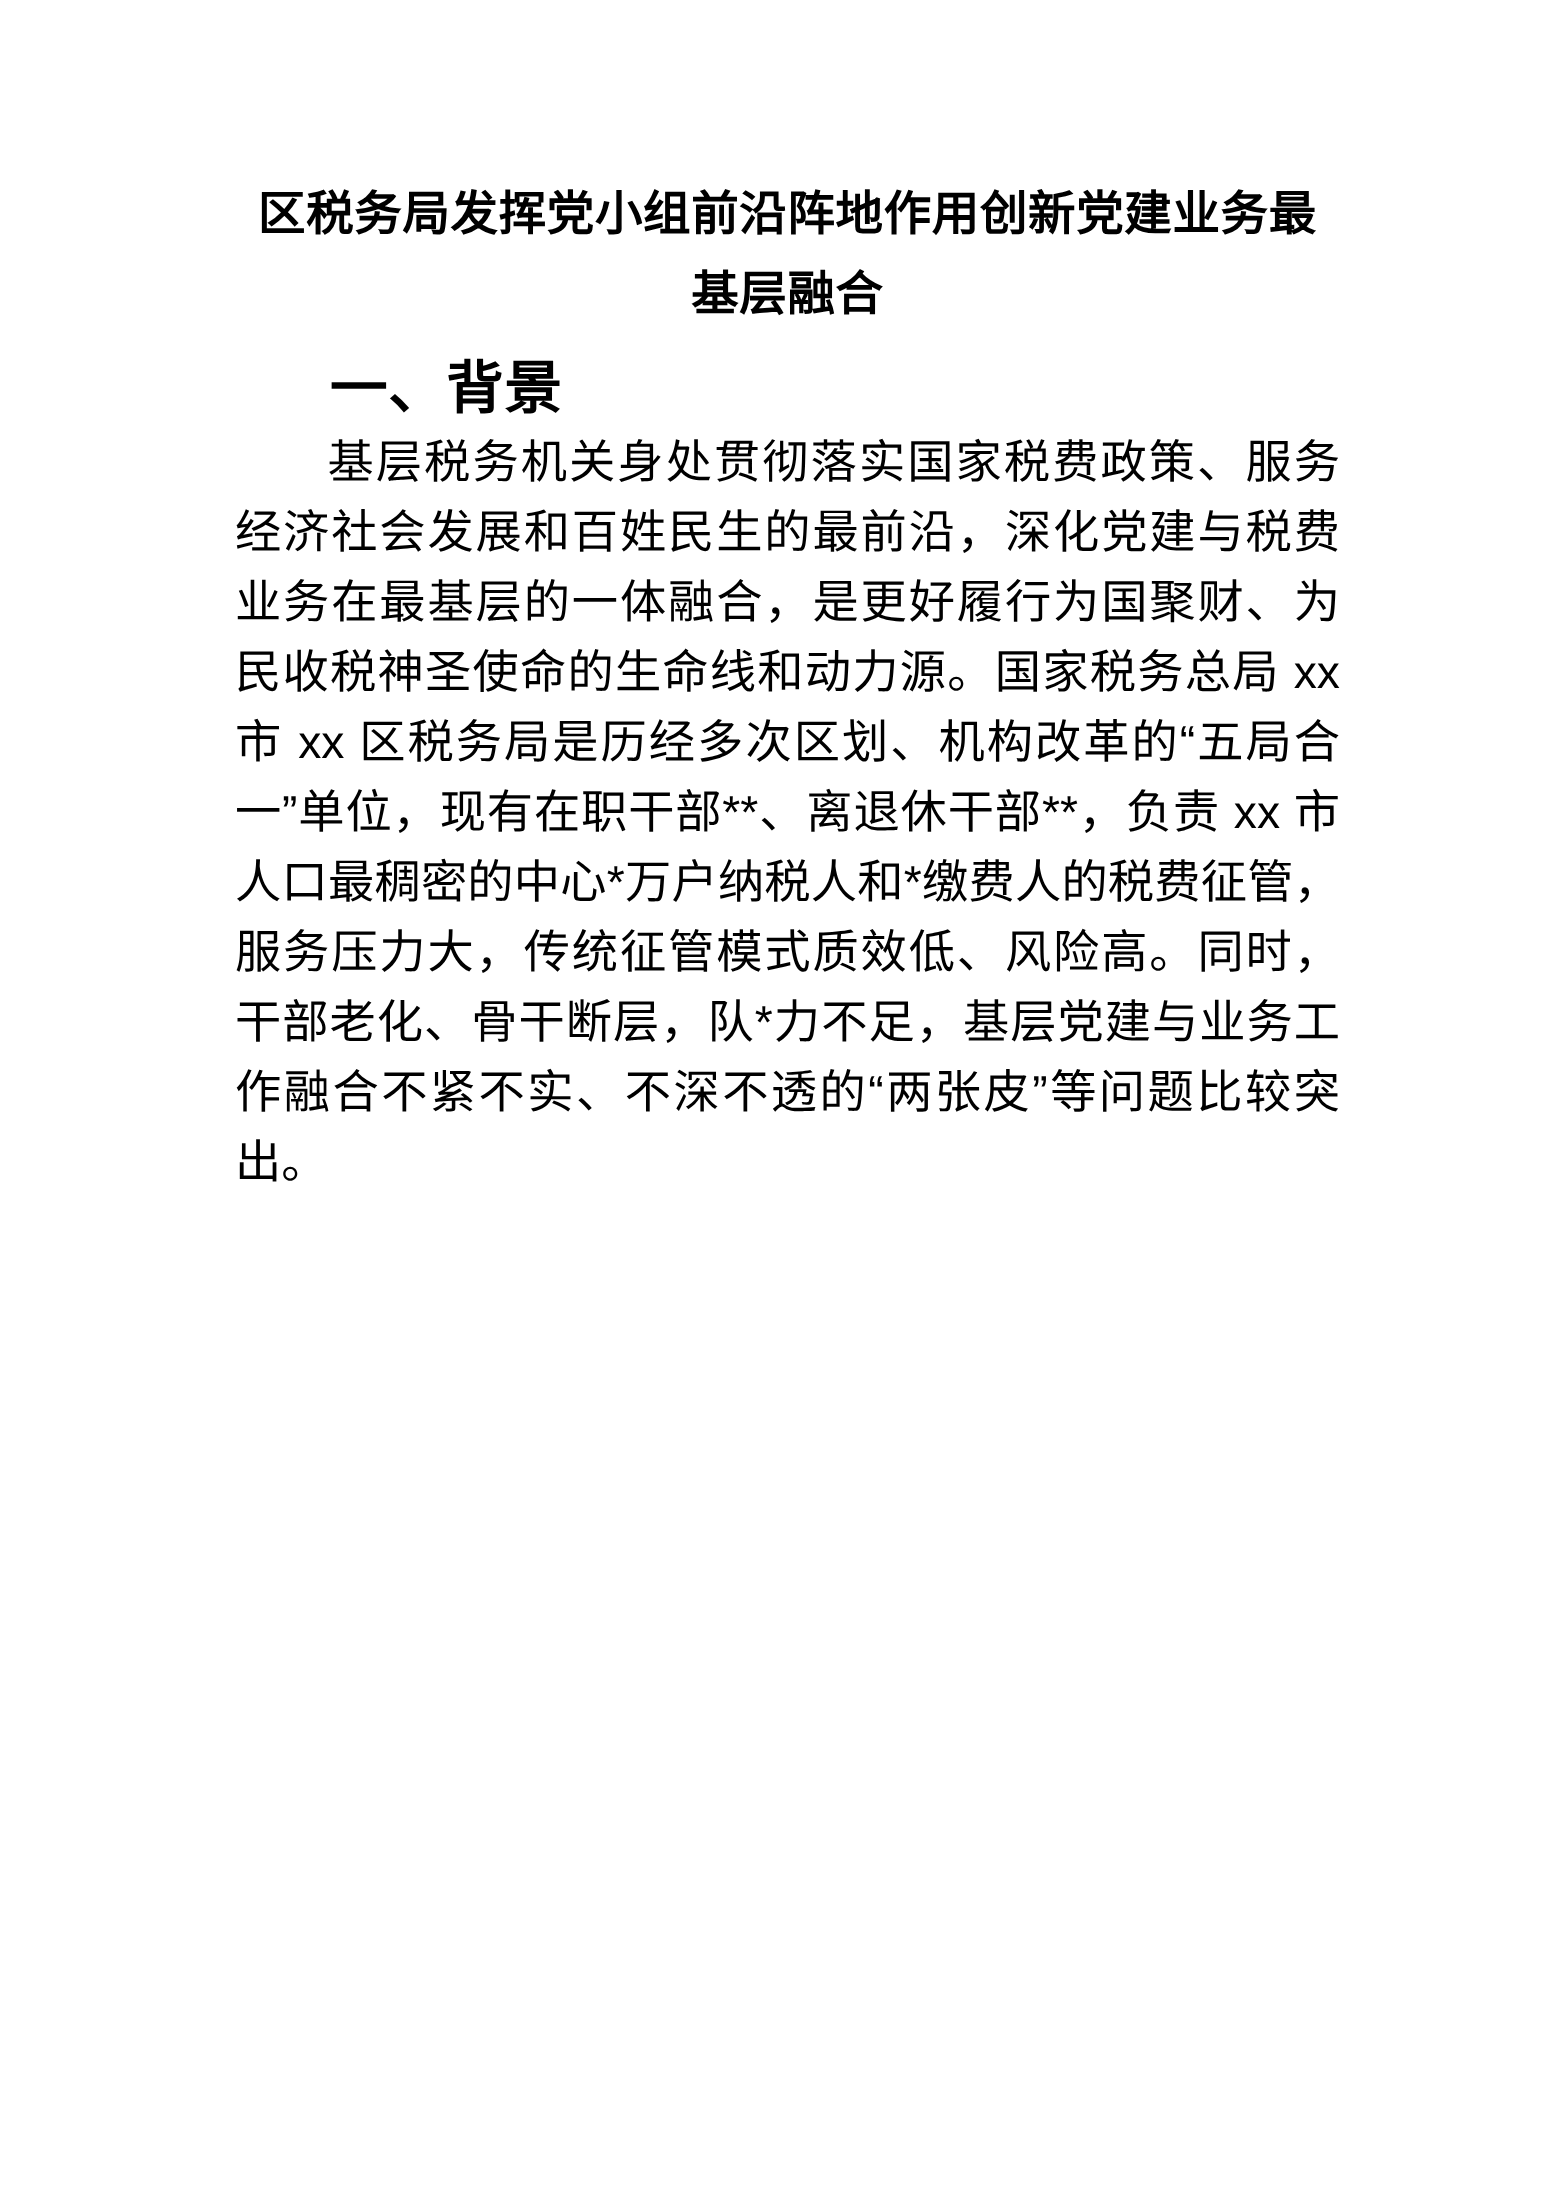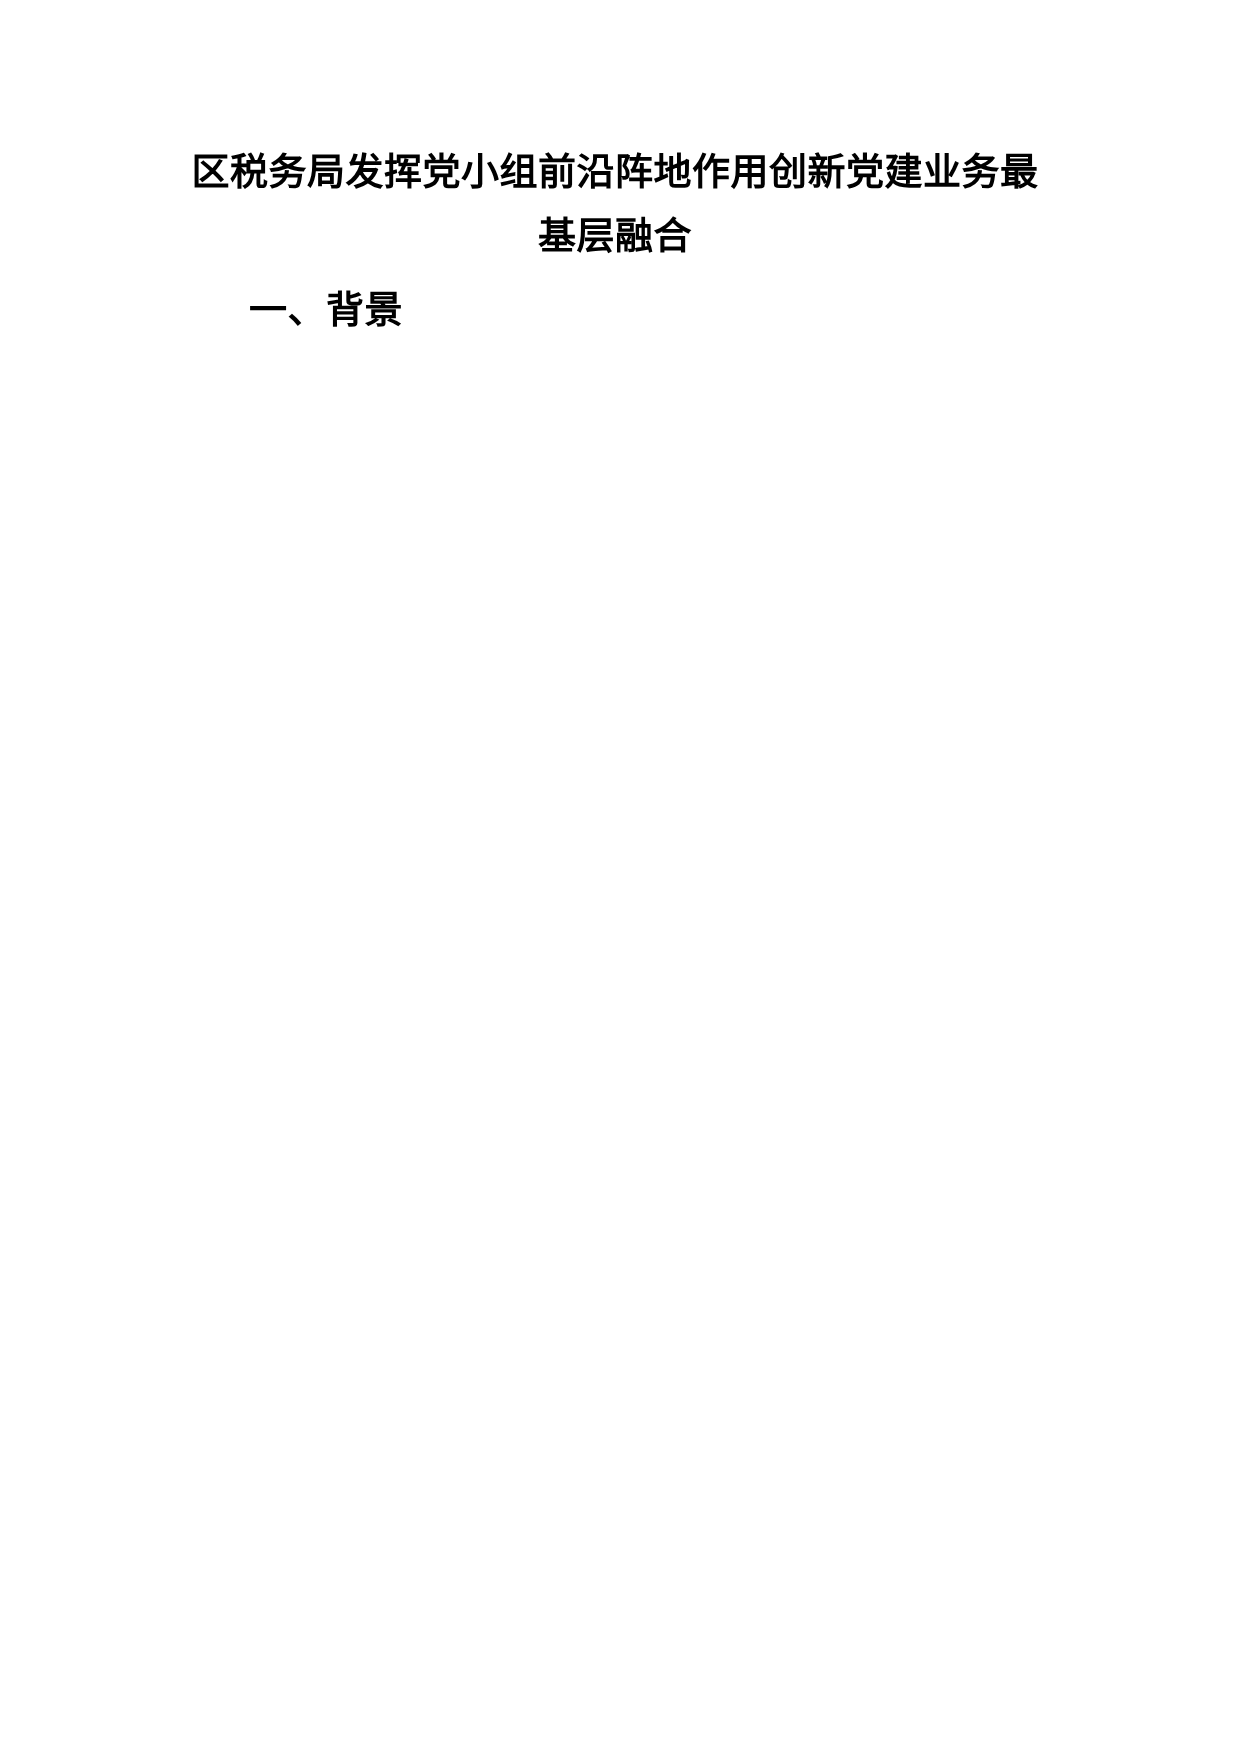--- a/index.html
+++ b/index.html
@@ -17,35 +17,35 @@
     position: relative;
     width: 1240px;
     height: 1754px;
     margin: 0 auto;
     background: #ffffff;
     overflow: hidden;
     box-sizing: border-box;
   }
   .content {
     position: absolute;
-    left: 173px;
+    left: 188px;
     top: 140px;
     width: 884px;
   }
   .doc-title {
     font-size: 38px;
     font-weight: bold;
     line-height: 64px;
     text-align: center;
     letter-spacing: 0.5px;
     margin: 0 0 14px 0;
     word-break: break-all;
   }
   .section-heading {
-    font-size: 38px;
+    font-size: 46px;
     font-weight: bold;
     line-height: 56px;
     margin: 6px 0 4px 0;
     text-indent: 76px;
     letter-spacing: 0.5px;
   }
   .body-para {
     font-size: 37px;
     font-weight: normal;
     line-height: 56px;
@@ -63,17 +63,18 @@
 </head>
 <body>
 
 <div class="page">
   <div class="content">
 
     <h1 class="doc-title">区税务局发挥党小组前沿阵地作用创新党建业务最基层融合</h1>
 
     <h2 class="section-heading">一、背景</h2>
 
+    <p class="body-para">基层税务机关身处贯彻落实国家税费政策、服务经济社会发展和百姓民生的最前沿，深化党建与税费业务在最基层的一体融合，是更好履行为国聚财、为民收税神圣使命的生命线和动力源。国家税务总局 xx 市 xx 区税务局是历经多次区划、机构改革的“五局合一”单位，现有在职干部**、离退休干部**，负责 xx 市人口最稠密的中心*万户纳税人和*缴费人的税费征管，服务压力大，传统征管模式质效低、风险高。同时，干部老化、骨干断层，队*力不足，基层党建与业务工作融合不紧不实、不深不透的“两张皮”等问题比较突出。</p>
 
 
 
   </div>
 </div>
 
 </body></html>

